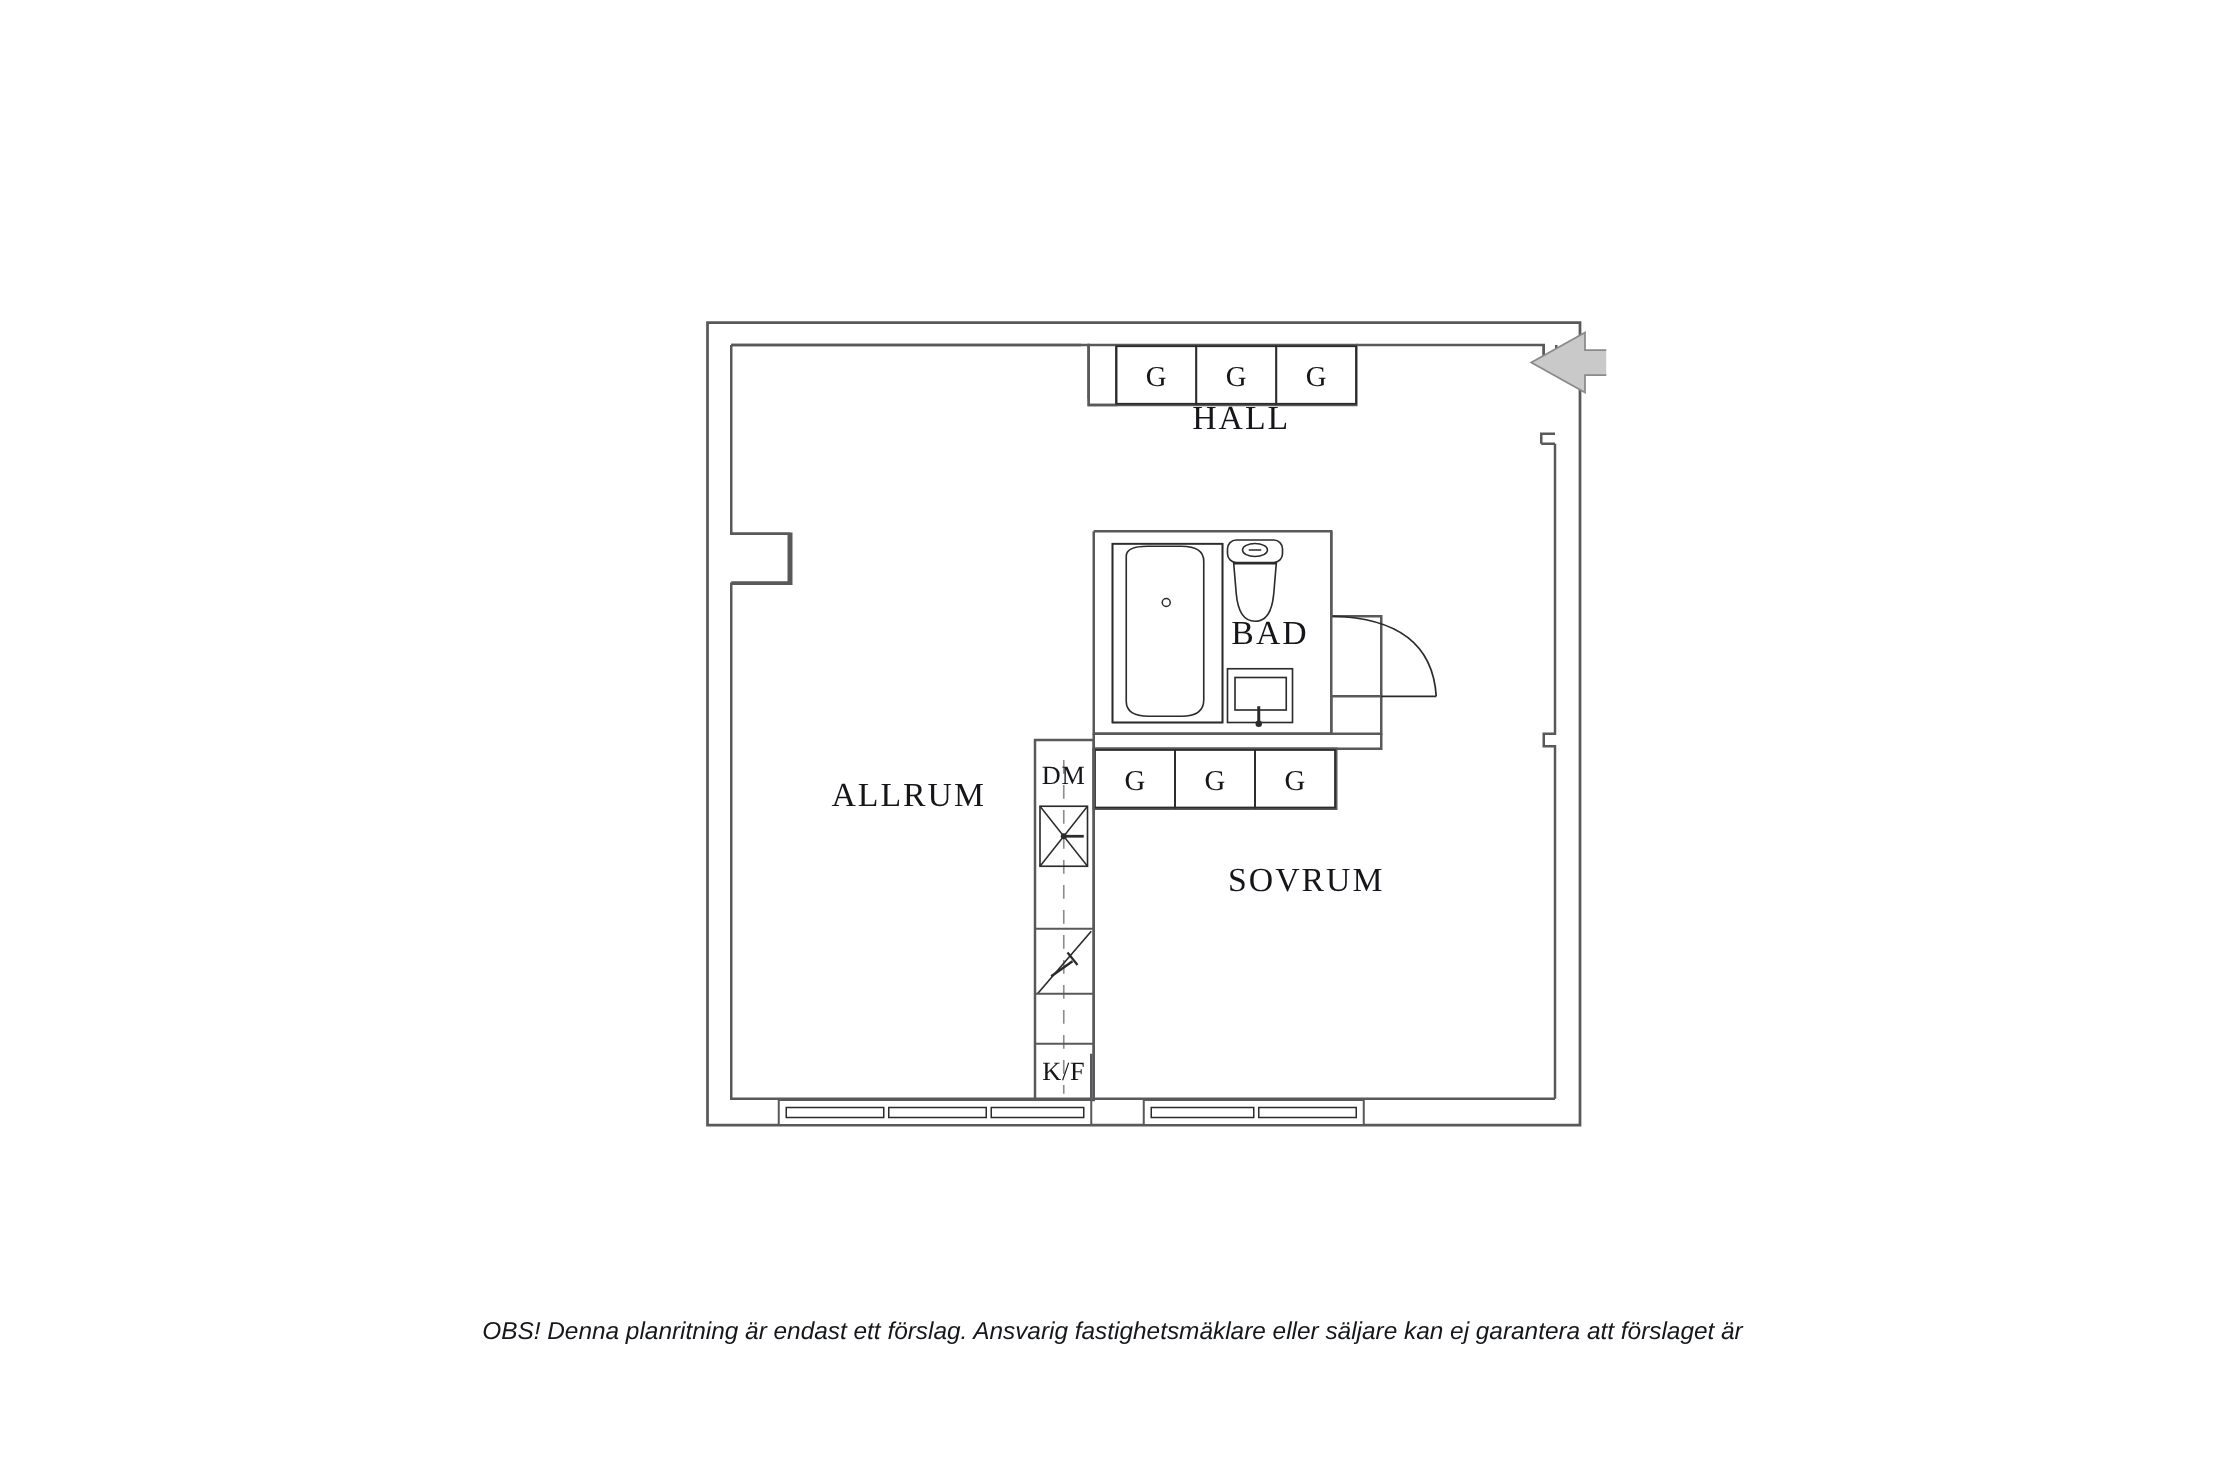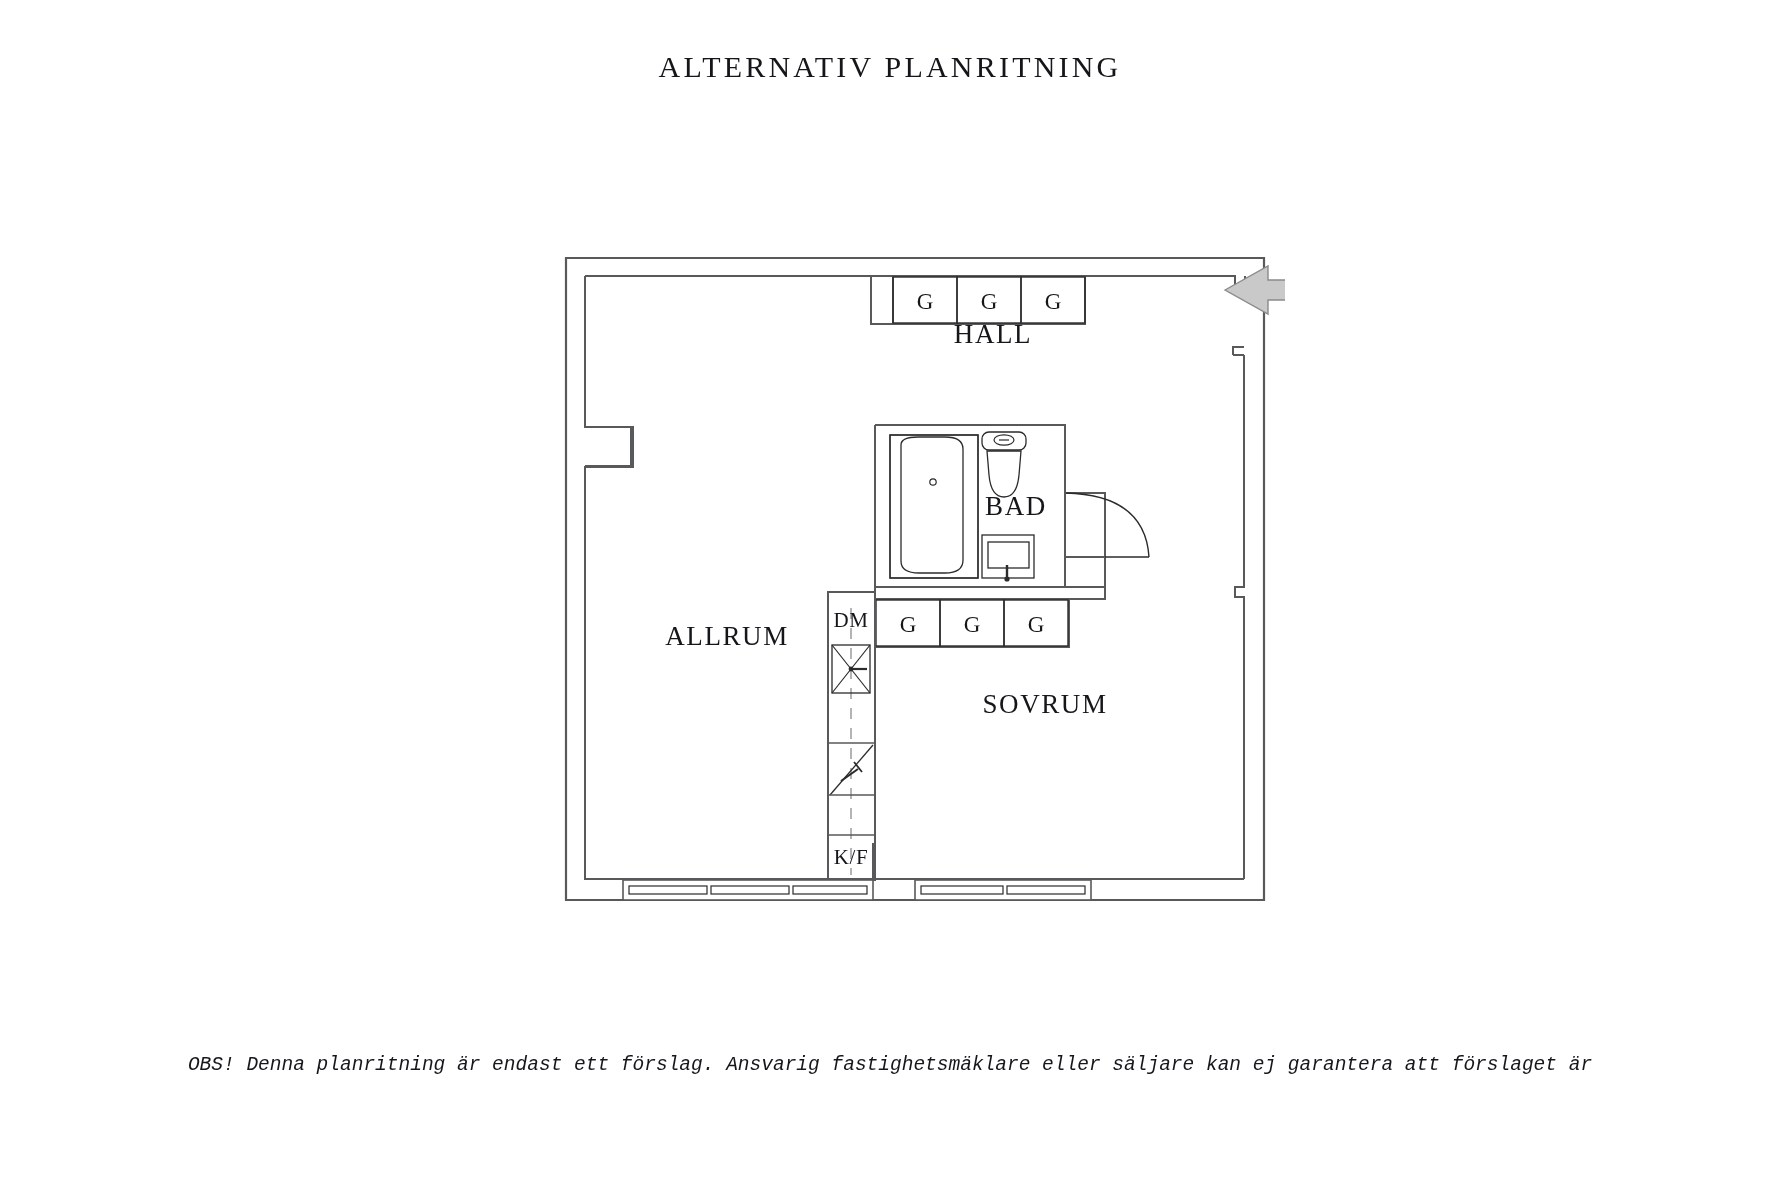--- a/index.html
+++ b/index.html
@@ -64,30 +64,29 @@
   #footer-note {
     position: absolute;
     left: 0;
     top: 1048px;
     width: 1780px;
     text-align: center;
     font-style: italic;
     font-size: 19.5px;
     line-height: 34px;
     color: #15171b;
-    font-family: Liberation Mono, monospace;
+    font-family: Liberation Sans, sans-serif;
   }
   #footer-note .fline { display: block; }
 </style>
 </head>
 <body>
 
 <div id="page">
 
-  <div id="plan-title">ALTERNATIV PLANRITNING</div>
 
   <div id="floorplan-wrap">
     <svg id="floorplan-svg" viewBox="0 0 740 690" xmlns="http://www.w3.org/2000/svg">
 
       <g>
         <path d="M 21 23 L 719 23 L 719 565 L 719 665 L 21 665 Z" fill="none" stroke="#58595b" stroke-width="2.2"></path>
       </g>
 
       <g>
 

